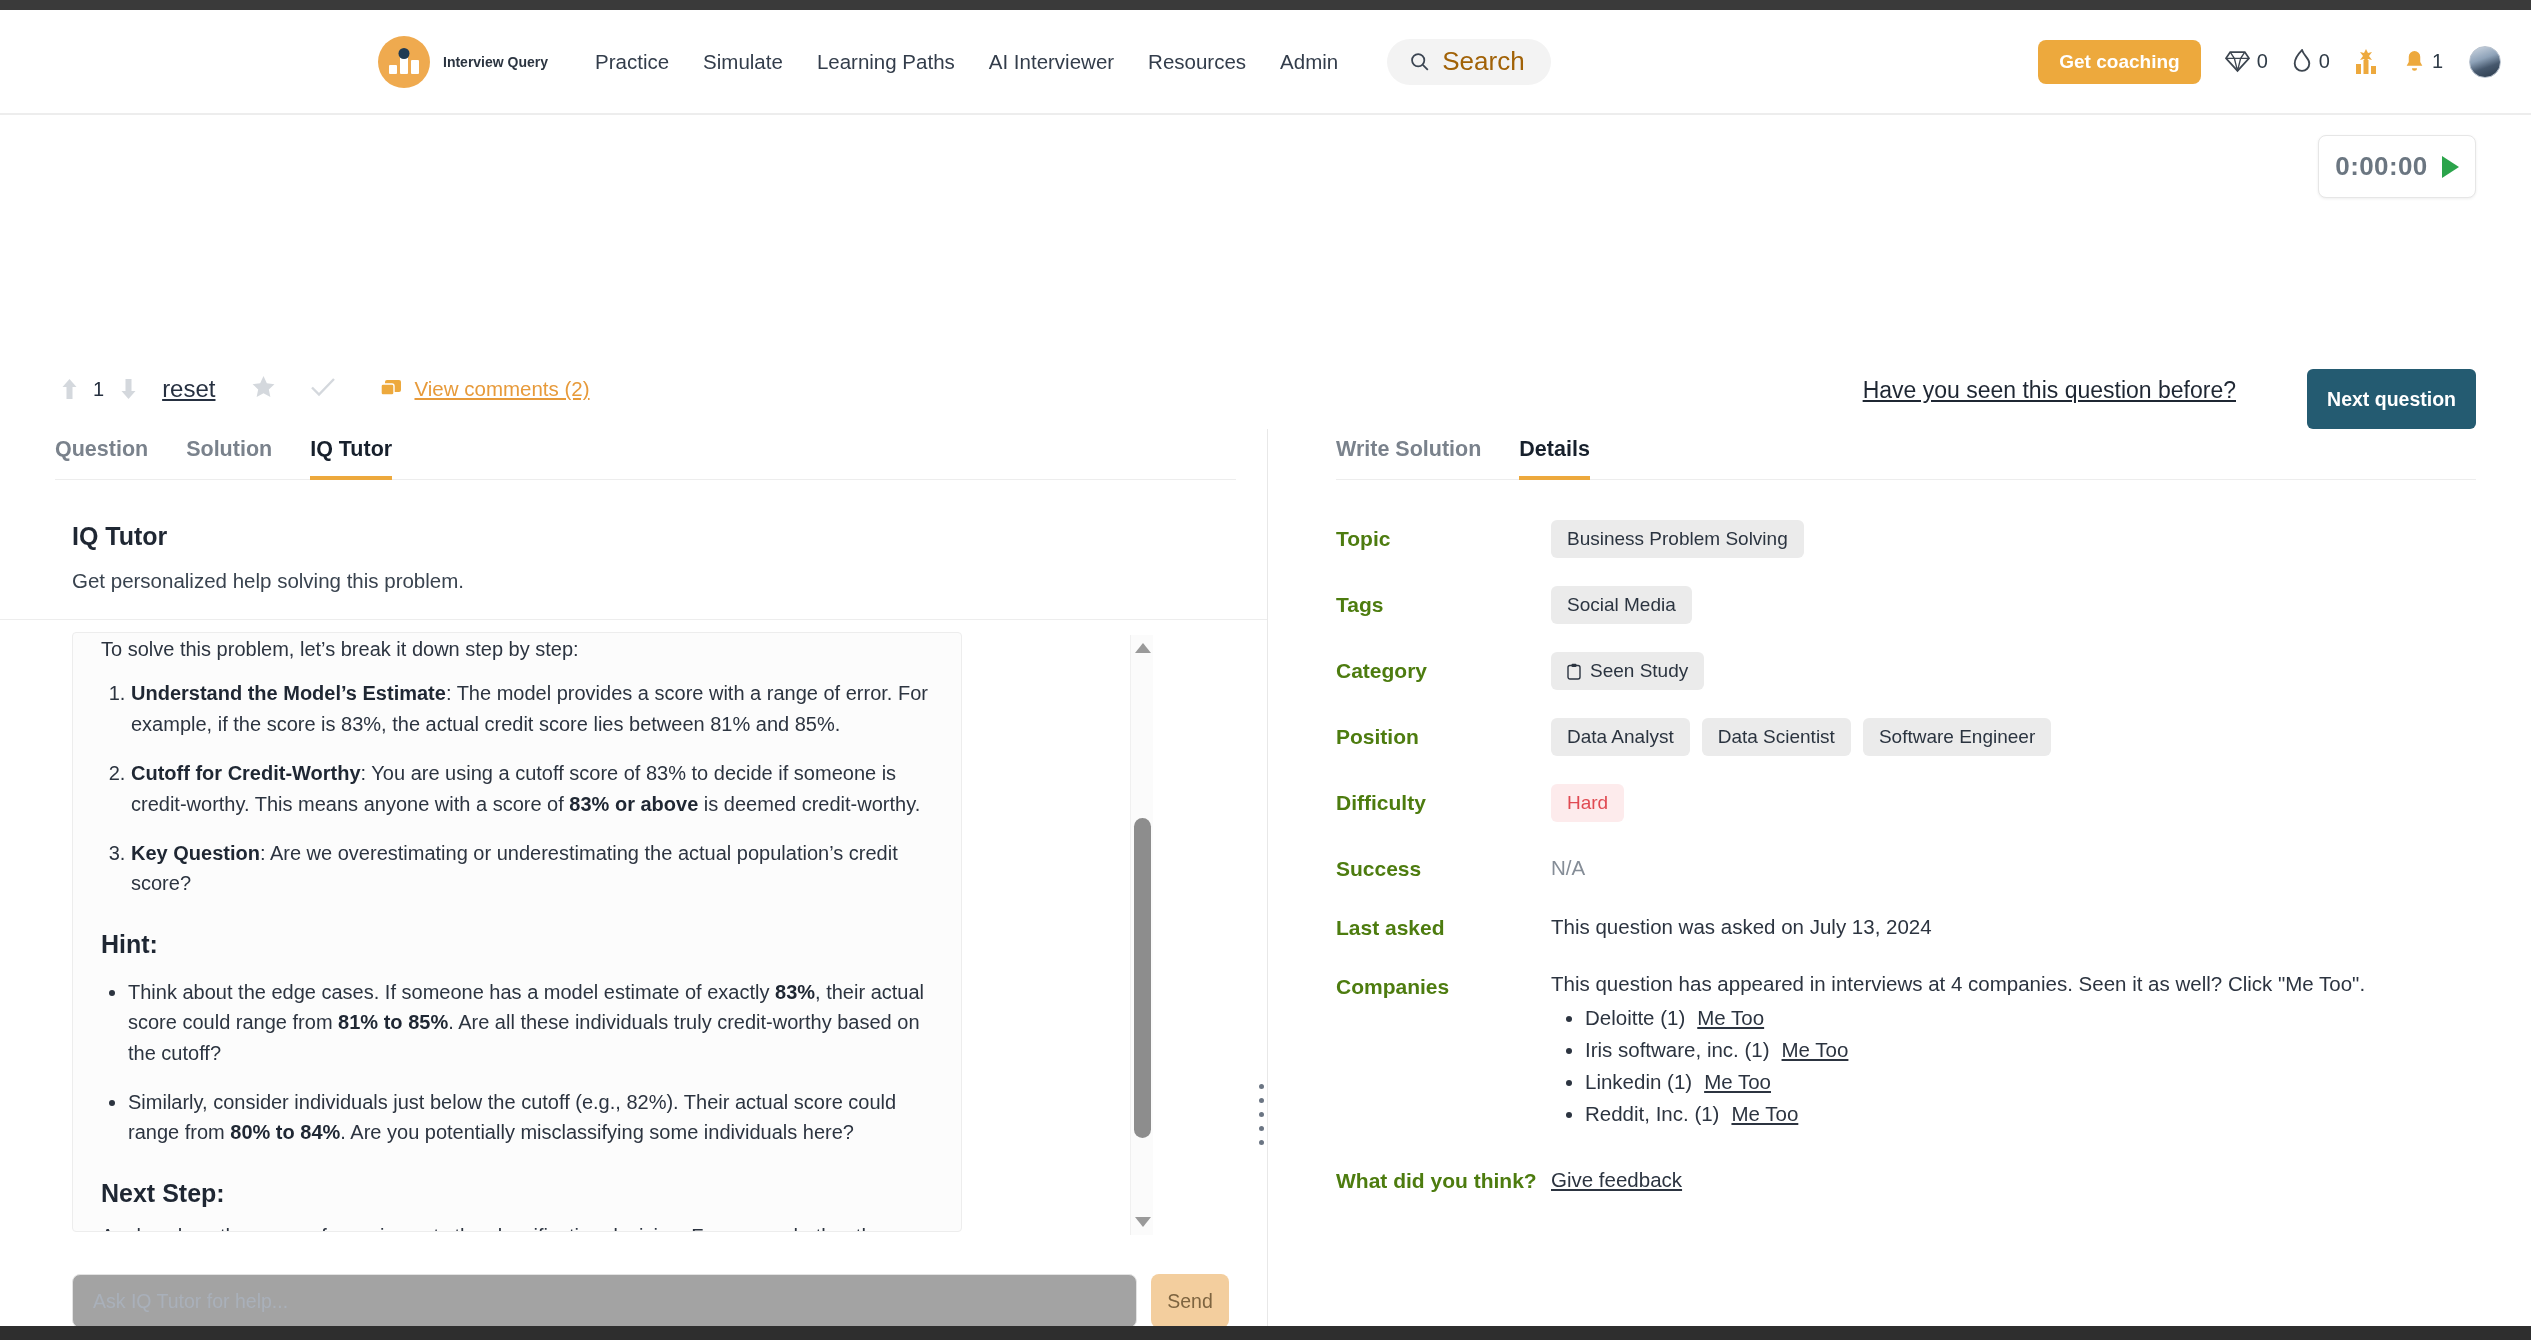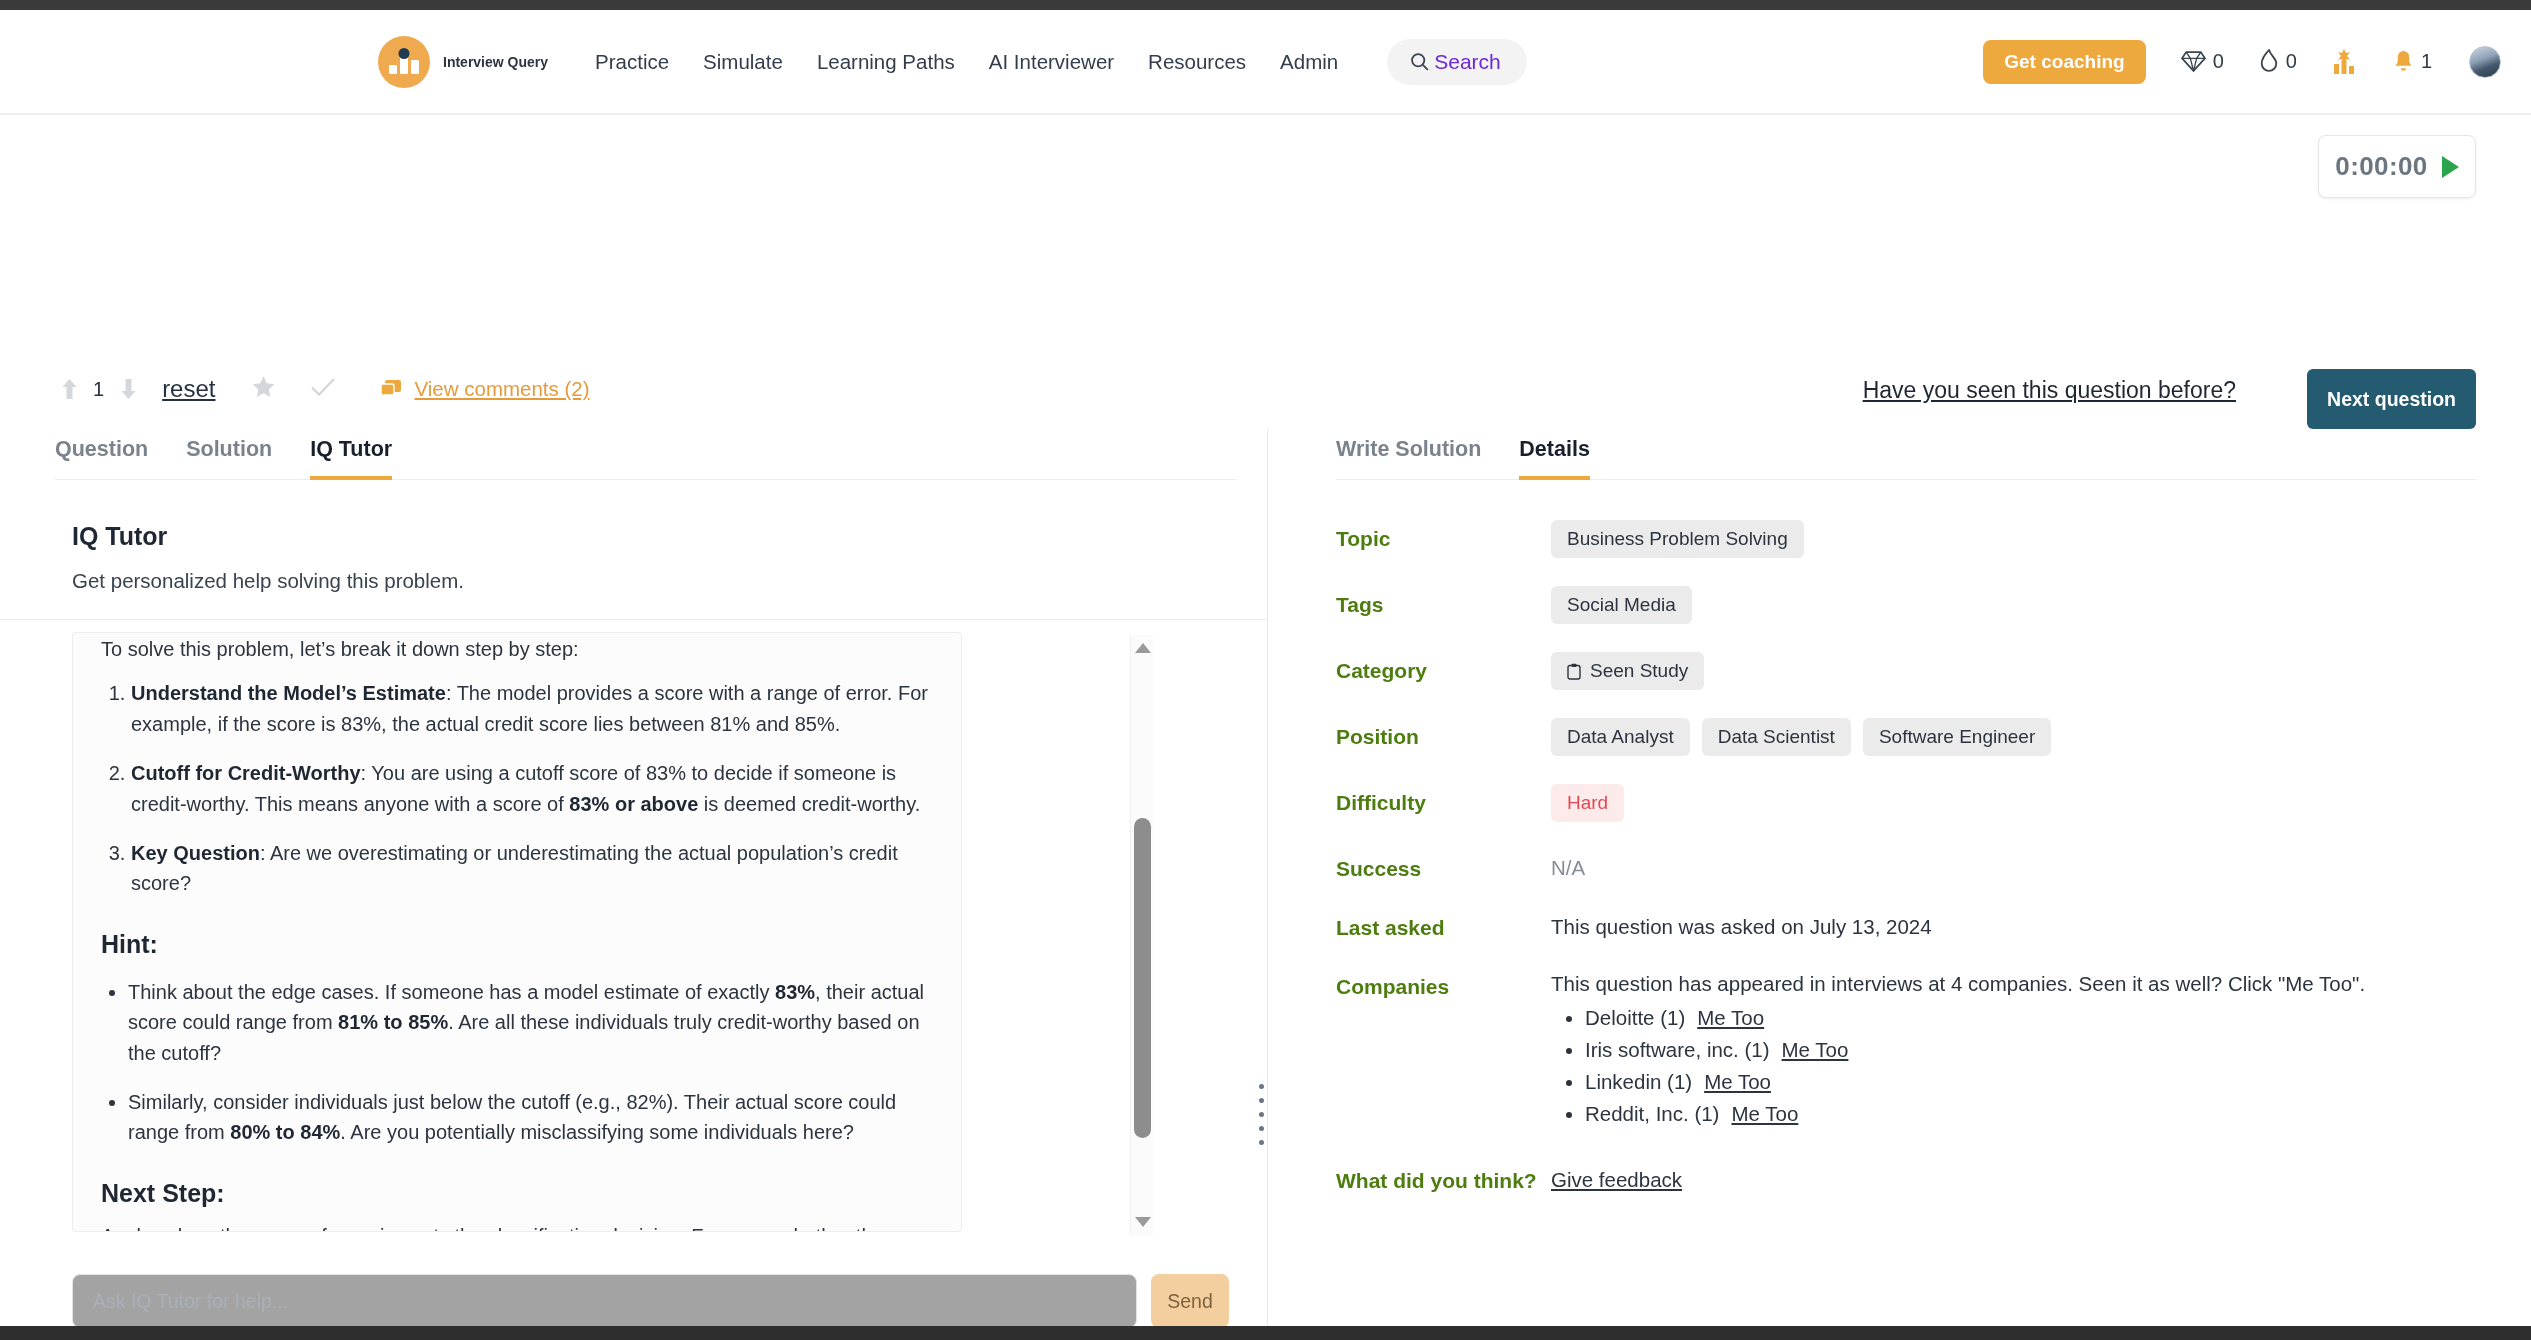--- a/index.html
+++ b/index.html
@@ -53,30 +53,30 @@
     font-size: 14px; font-weight: 600; color: #2b3440; margin-left: 13px;
     white-space: nowrap;
   }
   .nav-links { display: flex; align-items: center; gap: 0px; margin-left: 30px; }
   .nav-links a {
     font-size: 20.5px; color: #333d4b; text-decoration: none;
     padding: 0 17px; white-space: nowrap;
   }
   .search-pill {
     margin-left: 32px;
-    display: flex; align-items: center; gap: 4px;
+    display: flex; align-items: center; gap: 12px;
     background: #f3f3f3; border-radius: 24px;
     height: 46px; padding: 0 26px 0 22px;
-    color: #6d28d9; font-size: 21px;
+    color: #a16207; font-size: 26px;
   }
   .search-pill svg { display:block; }
 
   .nav-right {
     margin-left: auto; margin-right: 30px;
-    display: flex; align-items: center; gap: 15px;
+    display: flex; align-items: center; gap: 4px;
   }
   .coach-btn {
     background: #eda93d; color: #ffffff; border: none;
     font-size: 19px; font-weight: 600;
     border-radius: 8px; height: 44px; padding: 0 21px;
     font-family: "Liberation Sans", sans-serif;
     cursor: pointer; white-space: nowrap;
   }
   .stat { display: flex; align-items: center; gap: 7px; margin-left: 20px; font-size: 20px; color: #2f3b47; }
   .stat .num { font-size: 20px; color: #2f3b47; }

